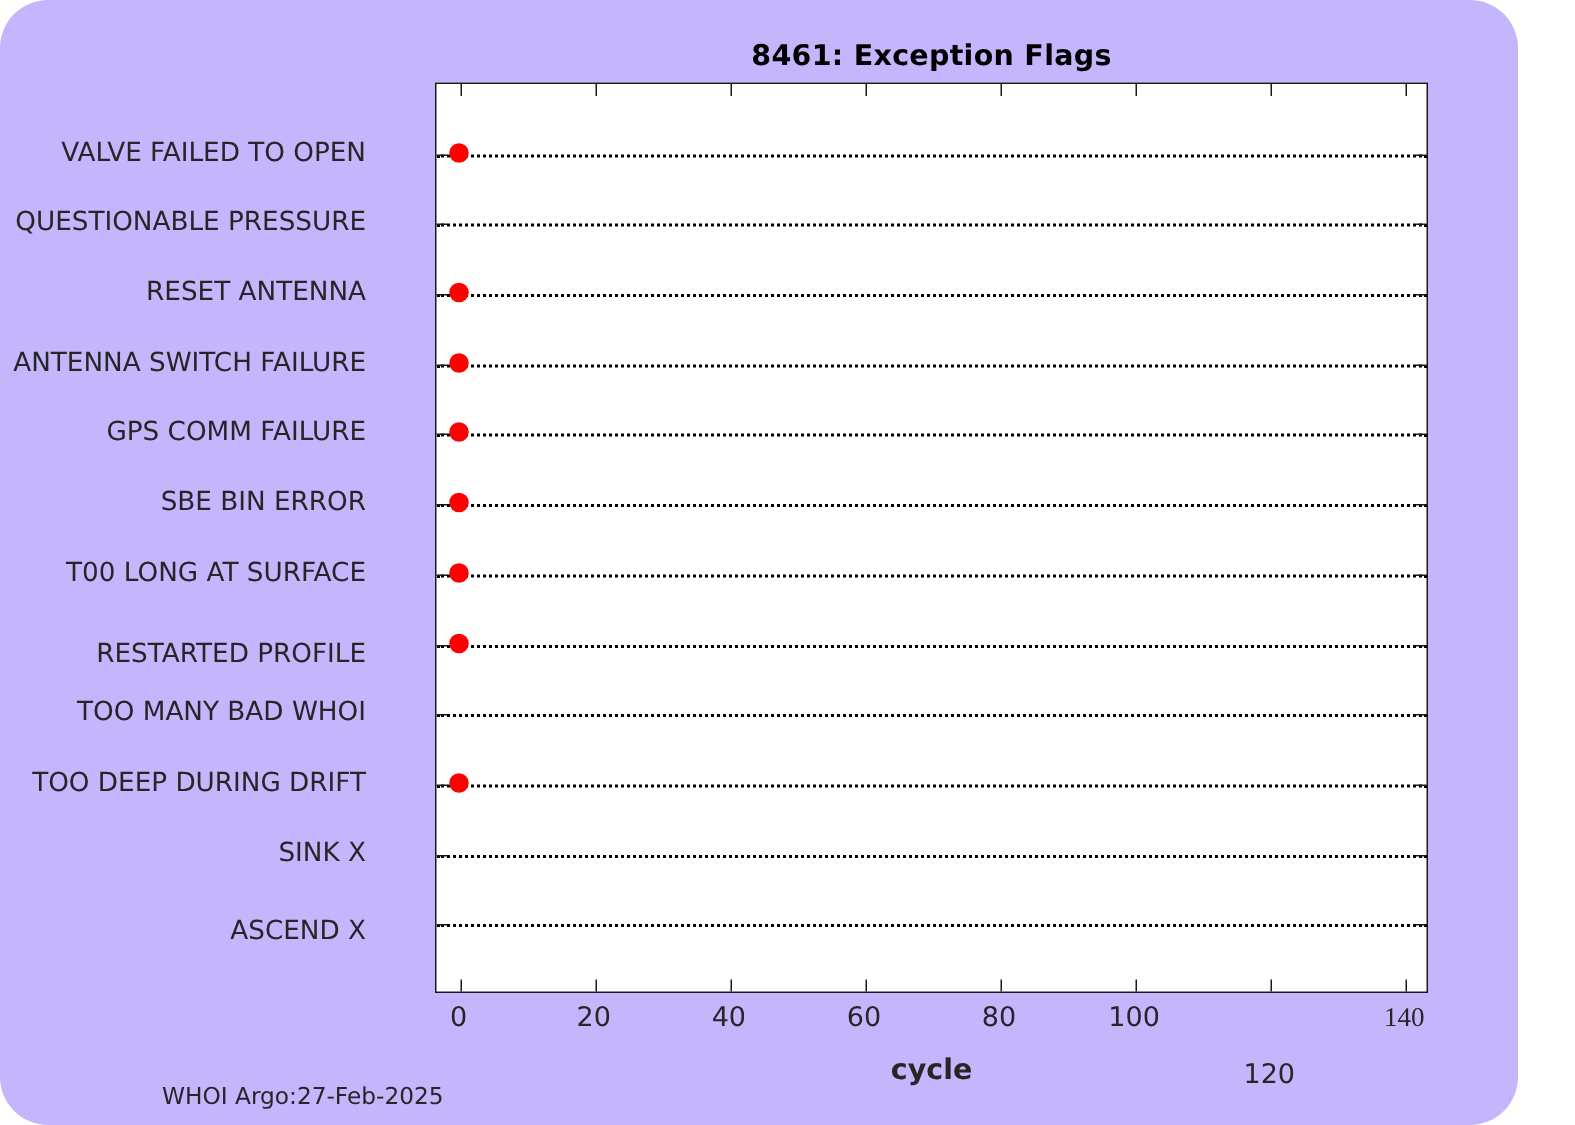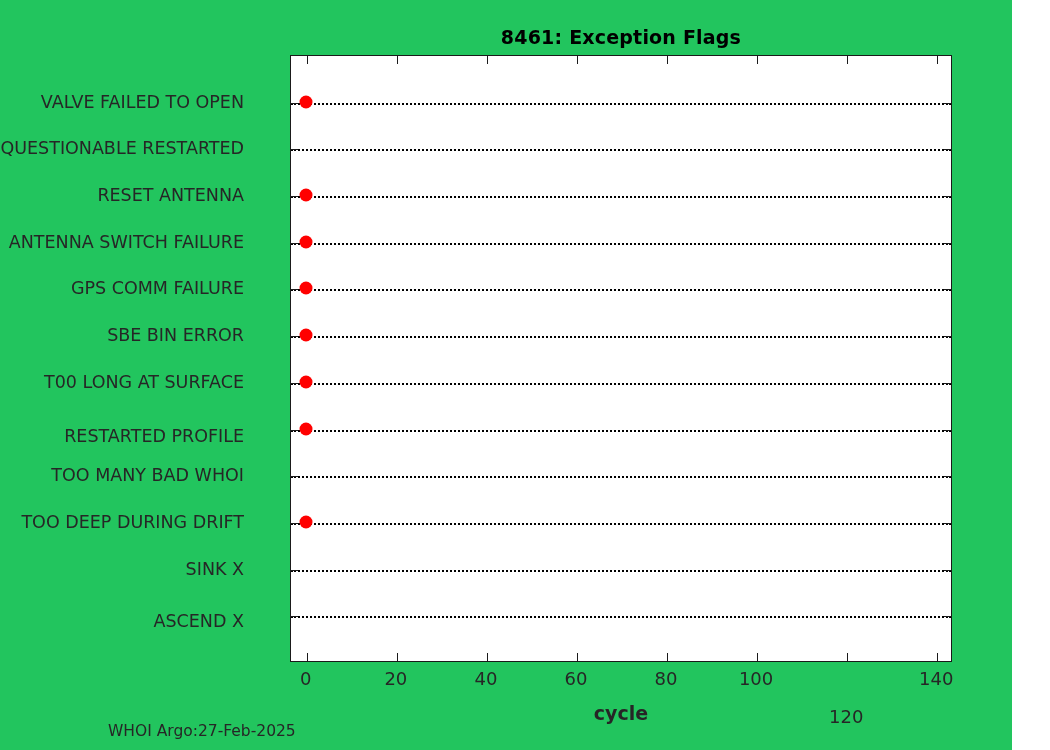--- a/index.html
+++ b/index.html
@@ -11,21 +11,22 @@
     width: 1050px;
     height: 750px;
     font-family: "DejaVu Sans", sans-serif;
     color: #262626;
     overflow: hidden;
   }
   #figure {
     position: relative;
     width: 1012px;
     height: 750px;
-    background: #22c55e;
+    background: #c4b5fd;
+    border-radius: 32px;
   }
   
   #chart-title {
     position: absolute;
     left: 290px;
     top: 26px;
     width: 662px;
     text-align: center;
     font-size: 19px;
     font-weight: bold;
@@ -188,41 +189,41 @@
       <div class="xtick-bottom" style="left: 466.102px;"></div>
       <div class="xtick-top" style="left: 466.102px;"></div>
       <div class="xtick-bottom" style="left: 556.17px;"></div>
       <div class="xtick-top" style="left: 556.17px;"></div>
       <div class="xtick-bottom" style="left: 646.238px;"></div>
       <div class="xtick-top" style="left: 646.238px;"></div>
     </div>
 
   <div id="y-axis-labels">
       <div class="ylabel" style="top: 101.692px;">VALVE FAILED TO OPEN</div>
-      <div class="ylabel" style="top: 148.385px;">QUESTIONABLE RESTARTED</div>
+      <div class="ylabel" style="top: 148.385px;">QUESTIONABLE PRESSURE</div>
       <div class="ylabel" style="top: 195.077px;">RESET ANTENNA</div>
       <div class="ylabel" style="top: 241.769px;">ANTENNA SWITCH FAILURE</div>
       <div class="ylabel" style="top: 288.462px;">GPS COMM FAILURE</div>
       <div class="ylabel" style="top: 335.154px;">SBE BIN ERROR</div>
       <div class="ylabel" style="top: 381.846px; margin-left: 28px;">T00 LONG AT SURFACE</div>
       <div class="ylabel" style="top: 436px; text-align: right;">RESTARTED PROFILE</div>
       <div class="ylabel" style="top: 475.231px;">TOO MANY BAD WHOI</div>
       <div class="ylabel" style="top: 521.923px;">TOO DEEP DURING DRIFT</div>
       <div class="ylabel" style="top: 568.615px;">SINK X</div>
       <div class="ylabel" style="top: 621px;">ASCEND X</div>
     </div>
   <div id="x-axis-labels">
       <div class="xlabel" style="left: 305.762px;">0</div>
       <div class="xlabel" style="left: 395.83px;">20</div>
       <div class="xlabel" style="left: 485.898px;">40</div>
       <div class="xlabel" style="left: 575.966px;">60</div>
       <div class="xlabel" style="left: 666.034px;">80</div>
       <div class="xlabel" style="left: 756.102px;">100</div>
       <div class="xlabel" style="left: 846.17px; margin-top: 38px;">120</div>
-      <div class="xlabel" style="left: 936.238px;">140</div>
+      <div class="xlabel" style="left: 936.238px; font-family: Liberation Serif, serif;">140</div>
     </div>
   <div id="markers-layer">
       <div class="marker" style="left: 305.762px; top: 101.692px; background: rgb(255, 0, 0);"></div>
       <div class="marker" style="left: 305.762px; top: 195.077px; background: rgb(255, 0, 0);"></div>
       <div class="marker" style="left: 305.762px; top: 241.769px; background: rgb(255, 0, 0);"></div>
       <div class="marker" style="left: 305.762px; top: 288.462px; background: rgb(255, 0, 0);"></div>
       <div class="marker" style="left: 305.762px; top: 335.154px; background: rgb(255, 0, 0);"></div>
       <div class="marker" style="left: 305.762px; top: 381.846px; background: rgb(255, 0, 0);"></div>
       <div class="marker" style="left: 305.762px; top: 428.538px; background: rgb(255, 0, 0);"></div>
       <div class="marker" style="left: 305.762px; top: 521.923px; background: rgb(255, 0, 0);"></div>

